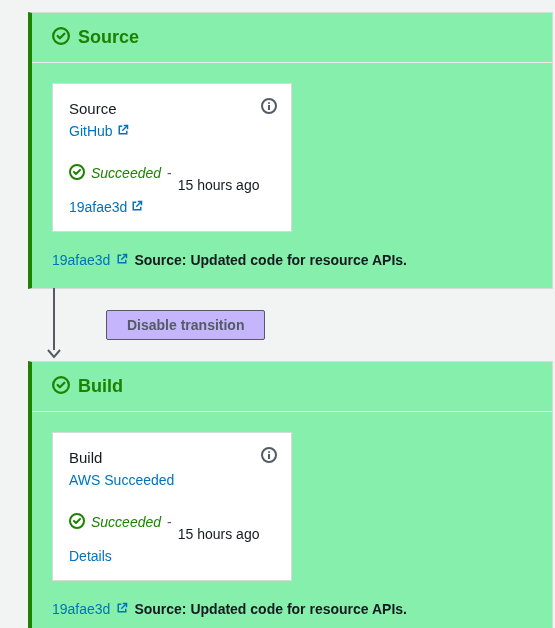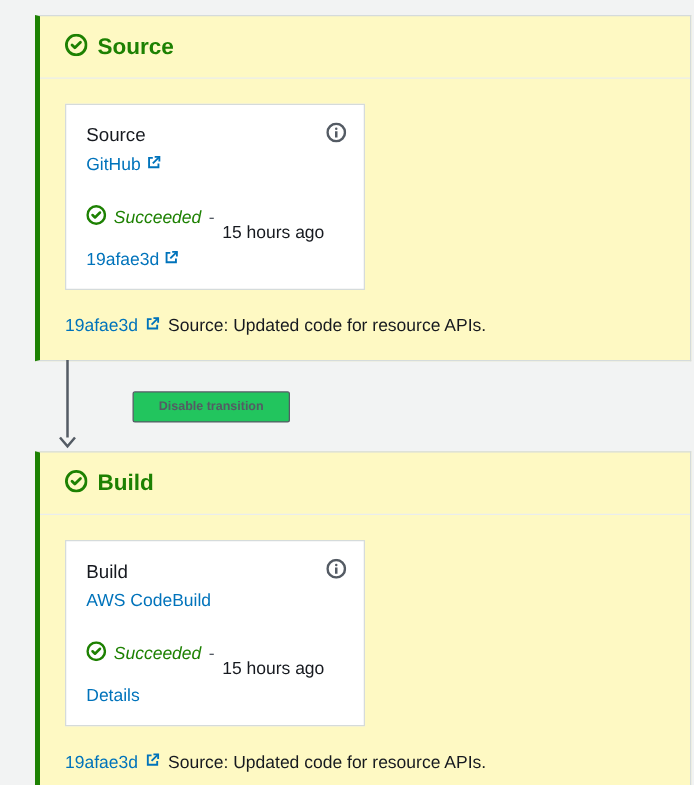--- a/index.html
+++ b/index.html
@@ -13,21 +13,21 @@
       font-size: 14px;
       color: #16191f;
       width: 555px;
       height: 628px;
       overflow: hidden;
     }
     .canvas {
       padding: 12px 0 0 28px;
     }
     .stage {
-      background: #fef9c3;
+      background: #86efac;
       border: 1px solid #d5dbdb;
       border-left: 4px solid #1d8102;
       margin-bottom: 0;
       width: 525px;
     }
     .stage-header {
       padding: 14px 20px;
       border-bottom: 1px solid #eaeded;
       display: flex;
       align-items: center;
@@ -93,20 +93,21 @@
       gap: 4px;
     }
     .stage-footer {
       padding: 0 20px 20px 20px;
       display: flex;
       align-items: center;
       gap: 6px;
     }
     .footer-source {
       color: #16191f;
+      font-weight: bold;
     }
     .transition {
       position: relative;
       width: 525px;
       height: 72px;
       display: flex;
       align-items: center;
     }
     .arrow-line {
       position: absolute;
@@ -117,24 +118,24 @@
       background: #545b64;
     }
     .arrow-head {
       position: absolute;
       left: 19px;
       top: 57px;
     }
     .disable-btn {
       margin-left: 78px;
       padding: 6px 20px;
-      background: #22c55e;
+      background: #c4b5fd;
       border: 1px solid #545b64;
       border-radius: 2px;
-      font-size: 10px;
+      font-size: 14px;
       font-weight: 700;
       color: #545b64;
       cursor: pointer;
       font-family: inherit;
     }
     .bottom-arrow {
       position: relative;
       width: 525px;
       height: 30px;
     }
@@ -237,21 +238,21 @@
       <div class="action-card">
         <span class="info-icon">
           <svg width="16" height="16" viewBox="0 0 16 16" fill="none">
             <circle cx="8" cy="8" r="7" stroke="#545b64" stroke-width="2"></circle>
             <circle cx="8" cy="5" r="1" fill="#545b64"></circle>
             <rect x="7" y="7" width="2" height="5" fill="#545b64"></rect>
           </svg>
         </span>
         <div class="action-name">Build</div>
         <div class="provider-row">
-          <a class="link">AWS CodeBuild</a>
+          <a class="link">AWS Succeeded</a>
         </div>
         <div class="status-row">
           <span class="success-check">
             <svg width="16" height="16" viewBox="0 0 16 16" fill="none">
               <circle cx="8" cy="8" r="7" stroke="#1d8102" stroke-width="2"></circle>
               <path d="M5 8l2 2 4-4" stroke="#1d8102" stroke-width="2" fill="none" stroke-linecap="round" stroke-linejoin="round"></path>
             </svg>
           </span>
           <span class="status-text">Succeeded</span>
           <span class="dash">-</span>

